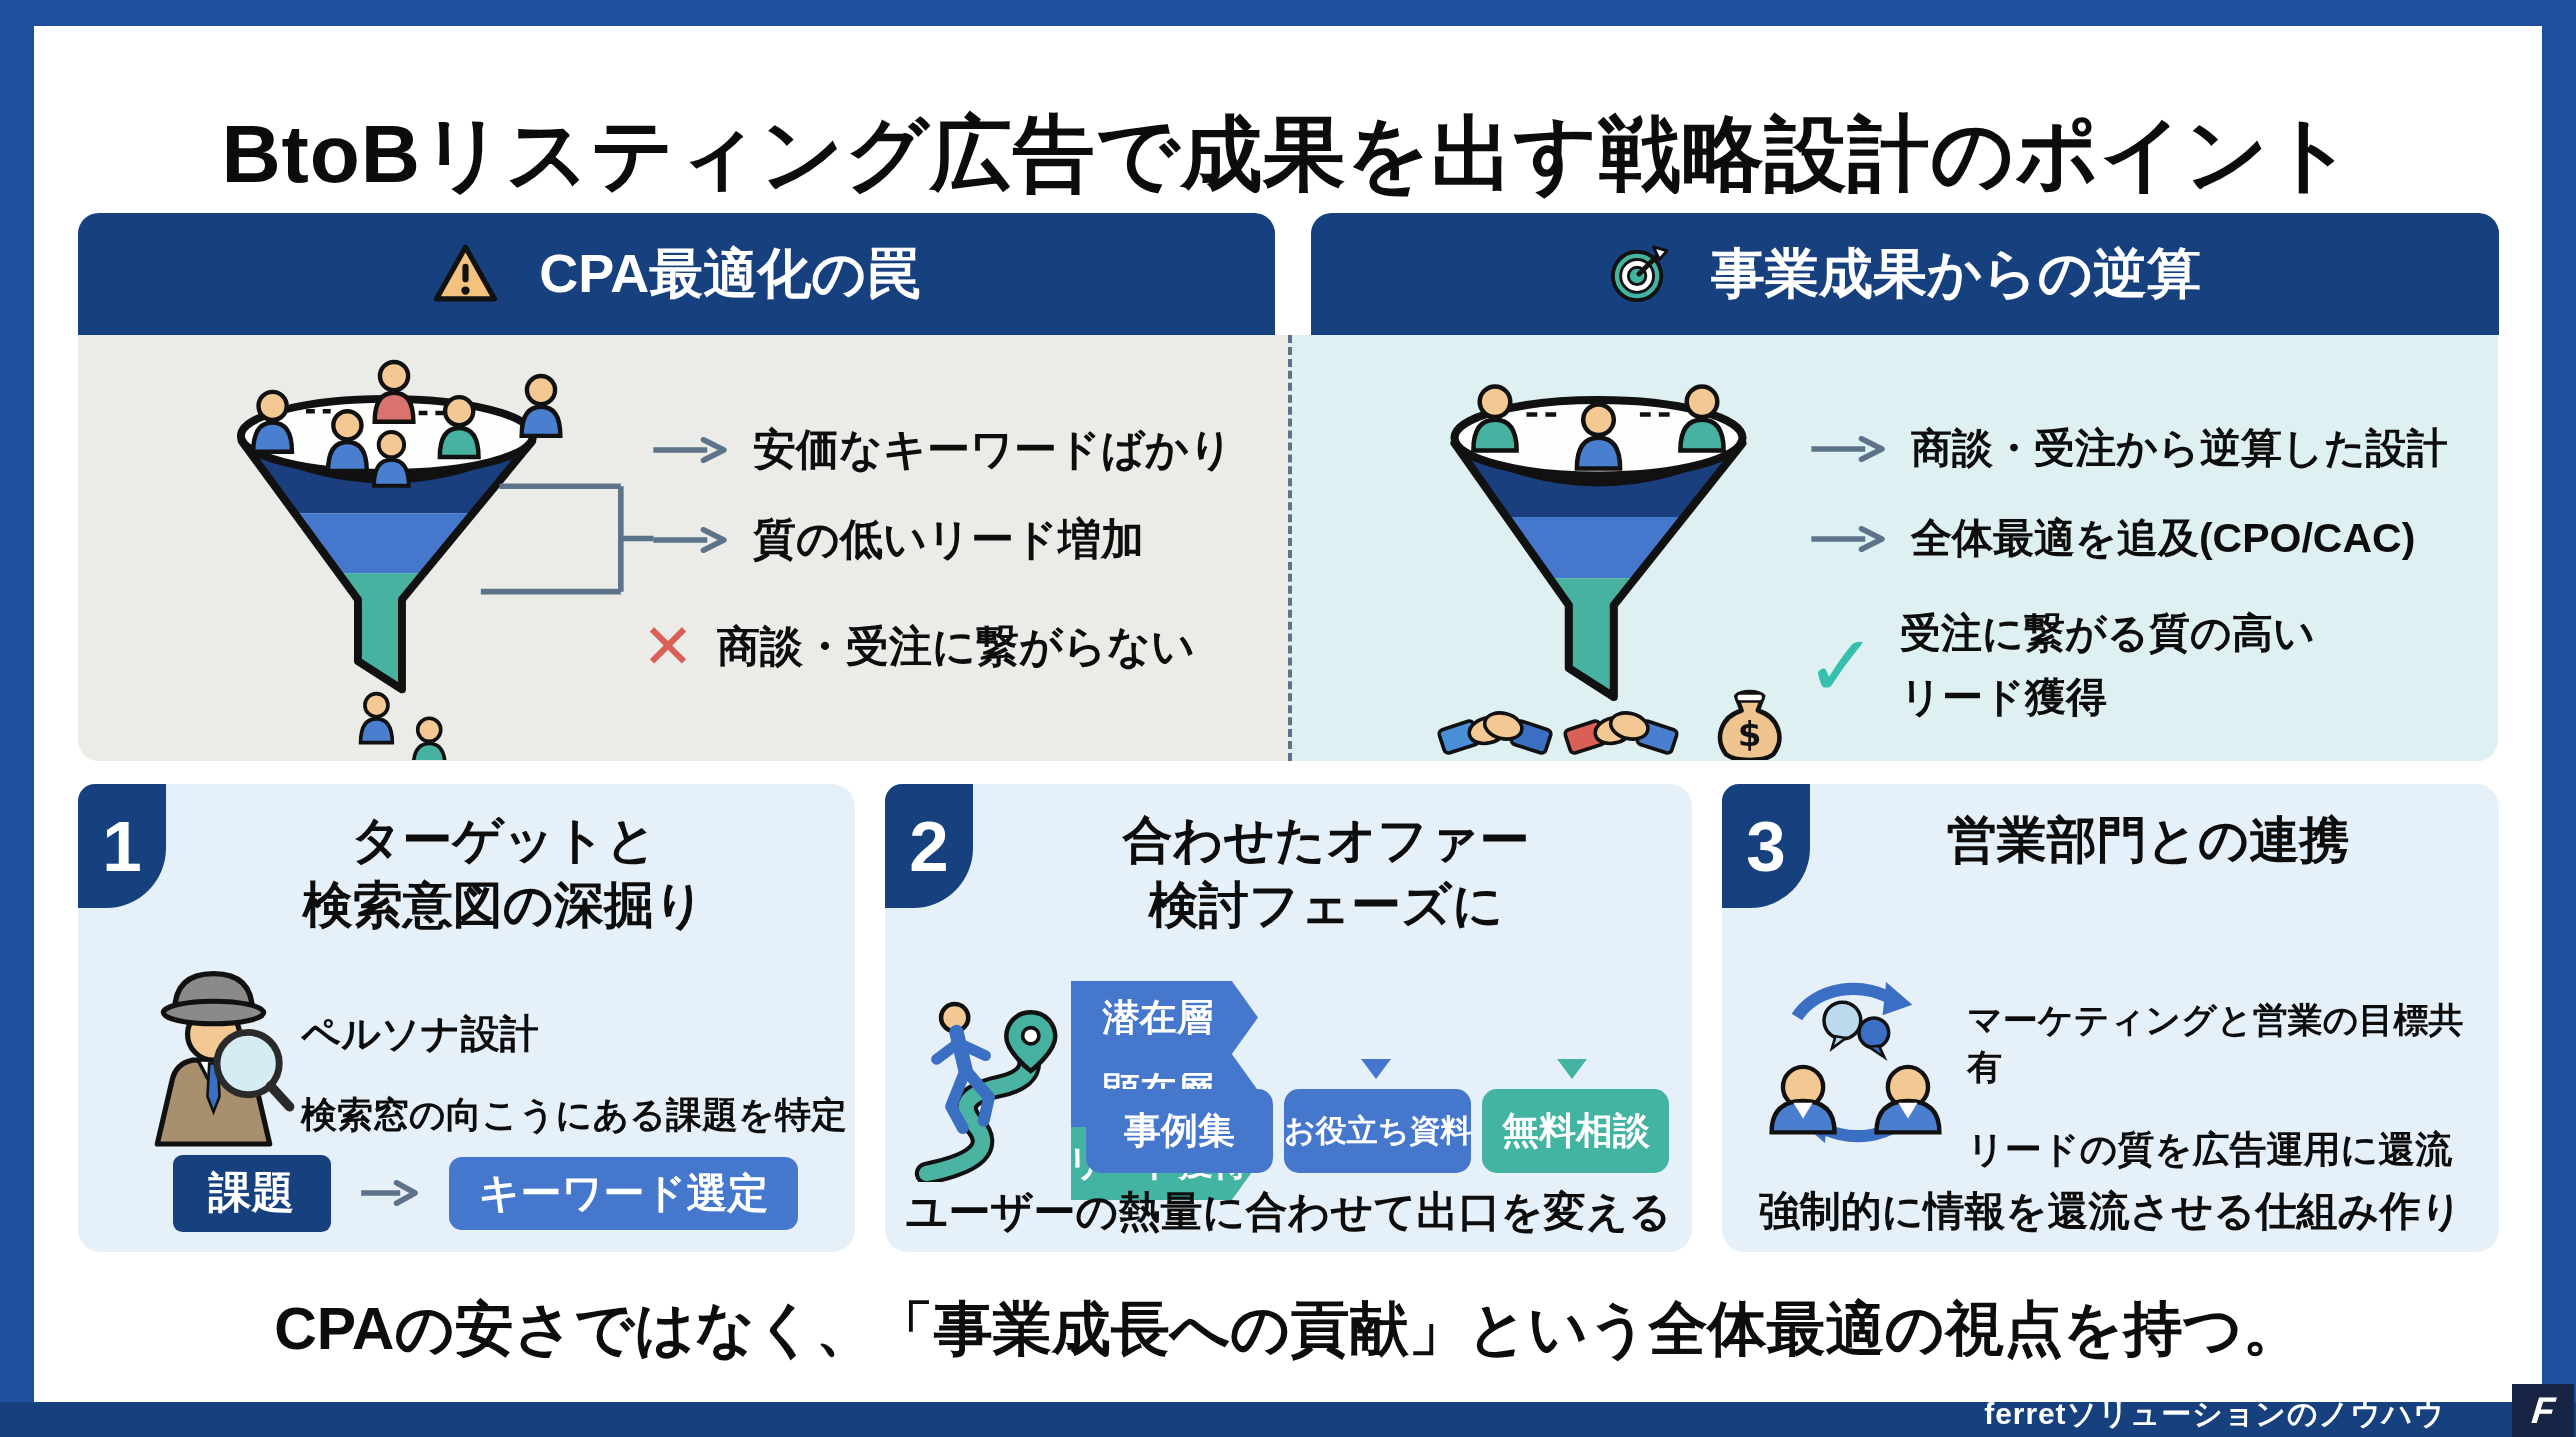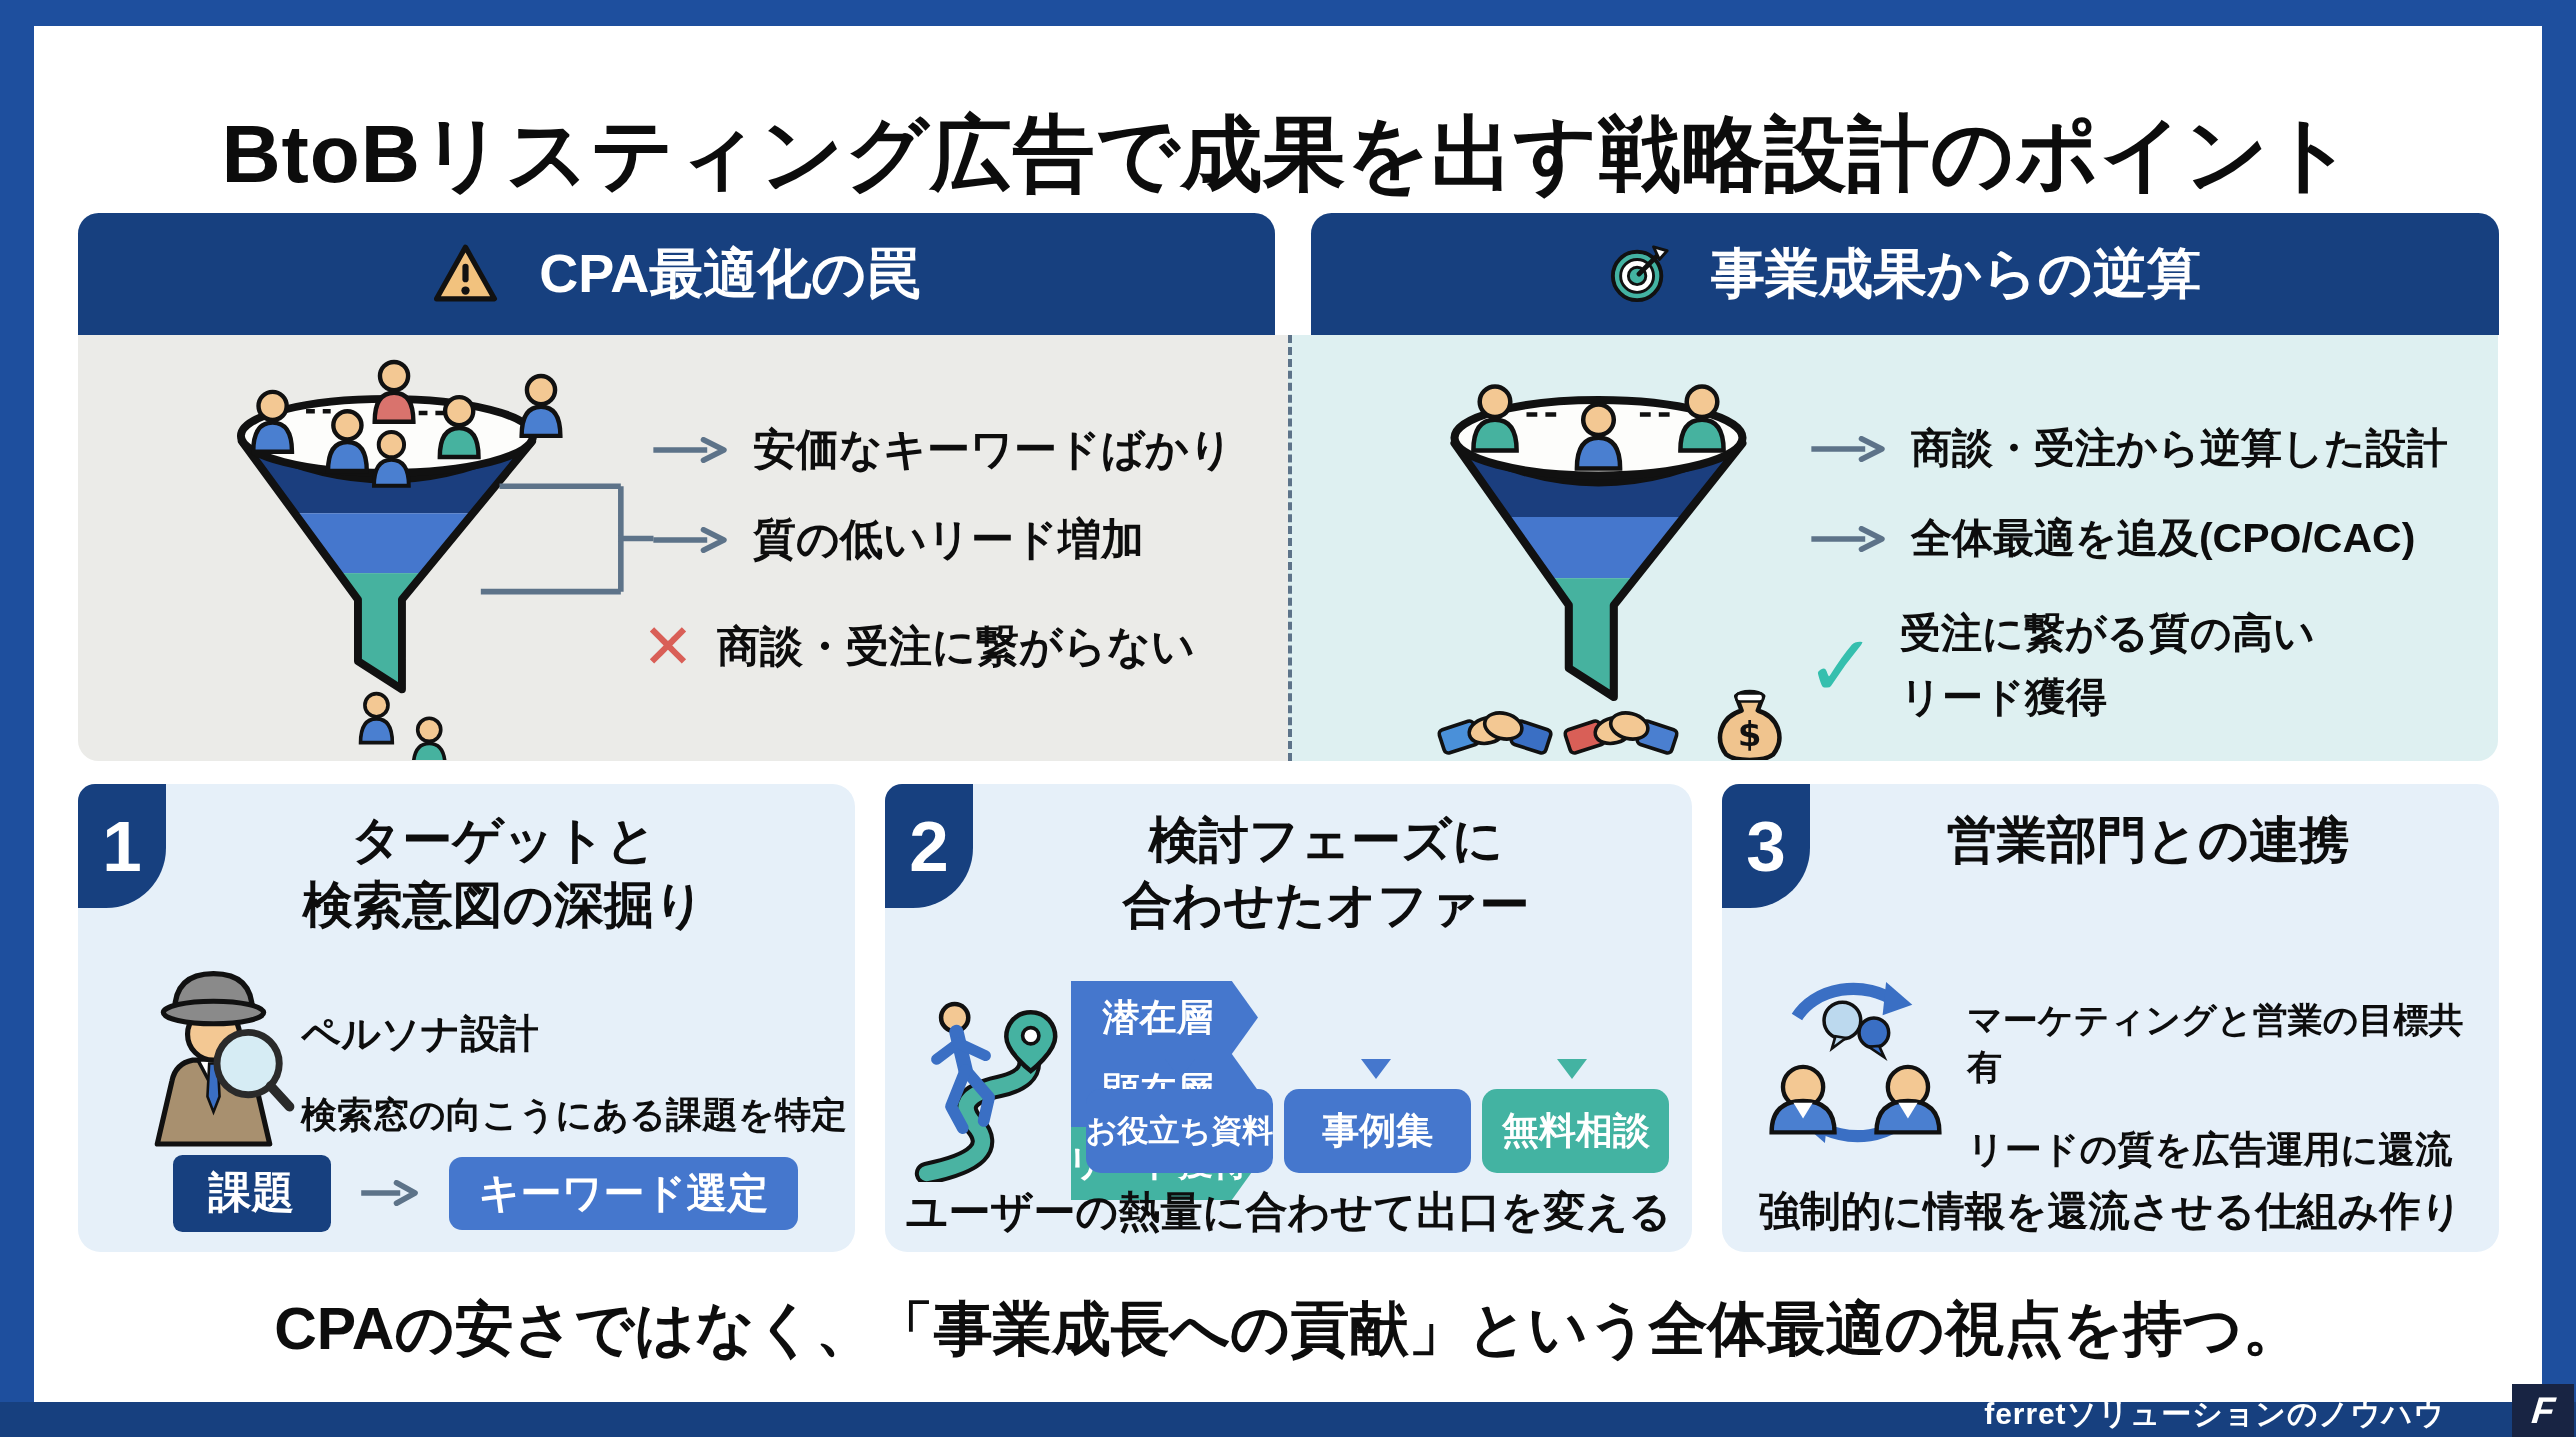--- a/index.html
+++ b/index.html
@@ -312,22 +312,22 @@
       </svg>
       <span class="pill blue">キーワード選定</span>
     </div>
   </div>
 
   <div class="card card2">
     <div class="badge">
       <span>2</span>
     </div>
     <div class="card-title">
+      <div>合わせたオファー</div>
       <div>検討フェーズに</div>
-      <div>合わせたオファー</div>
     </div>
     <svg class="abs" style="left:28px;top:187px;" width="154" height="211" viewBox="0 0 170 230">
       <path d="M15,222 Q100,205 68,168 Q40,138 95,126 Q132,118 128,96" fill="none" stroke="#111" stroke-width="26" stroke-linecap="round"></path>
       <path d="M15,222 Q100,205 68,168 Q40,138 95,126 Q132,118 128,96" fill="none" stroke="#4ab3a2" stroke-width="17" stroke-linecap="round"></path>
       <path d="M130,44 C112,44 103,59 103,71 C103,88 130,109 130,109 C130,109 157,88 157,71 C157,59 148,44 130,44 Z" fill="#45b2a1" stroke="#111" stroke-width="5"></path>
       <circle cx="130" cy="70" r="9" fill="#fff" stroke="#111" stroke-width="4"></circle>
       <circle cx="46" cy="50" r="15" fill="#f3c893" stroke="#111" stroke-width="5"></circle>
       <line x1="48" y1="66" x2="58" y2="108" stroke="#3a6fc4" stroke-width="16" stroke-linecap="round"></line>
       <polyline points="50,78 26,96" fill="none" stroke="#3a6fc4" stroke-width="12" stroke-linecap="round"></polyline>
       <polyline points="50,78 80,92" fill="none" stroke="#3a6fc4" stroke-width="12" stroke-linecap="round"></polyline>
@@ -344,22 +344,22 @@
           <div class="tri"></div>
         </div>
       <div class="tri-cell">
           <div class="tri"></div>
         </div>
       <div class="tri-cell">
           <div class="tri teal"></div>
         </div>
     </div>
     <div class="offers">
+      <div class="offer phase-blue">事例集</div>
       <div class="offer phase-blue long">お役立ち資料</div>
-      <div class="offer phase-blue">事例集</div>
       <div class="offer phase-teal">無料相談</div>
     </div>
     <div class="card-note">ユーザーの熱量に合わせて出口を変える</div>
   </div>
 
   <div class="card card3">
     <div class="badge">
       <span>3</span>
     </div>
     <div class="card-title">

